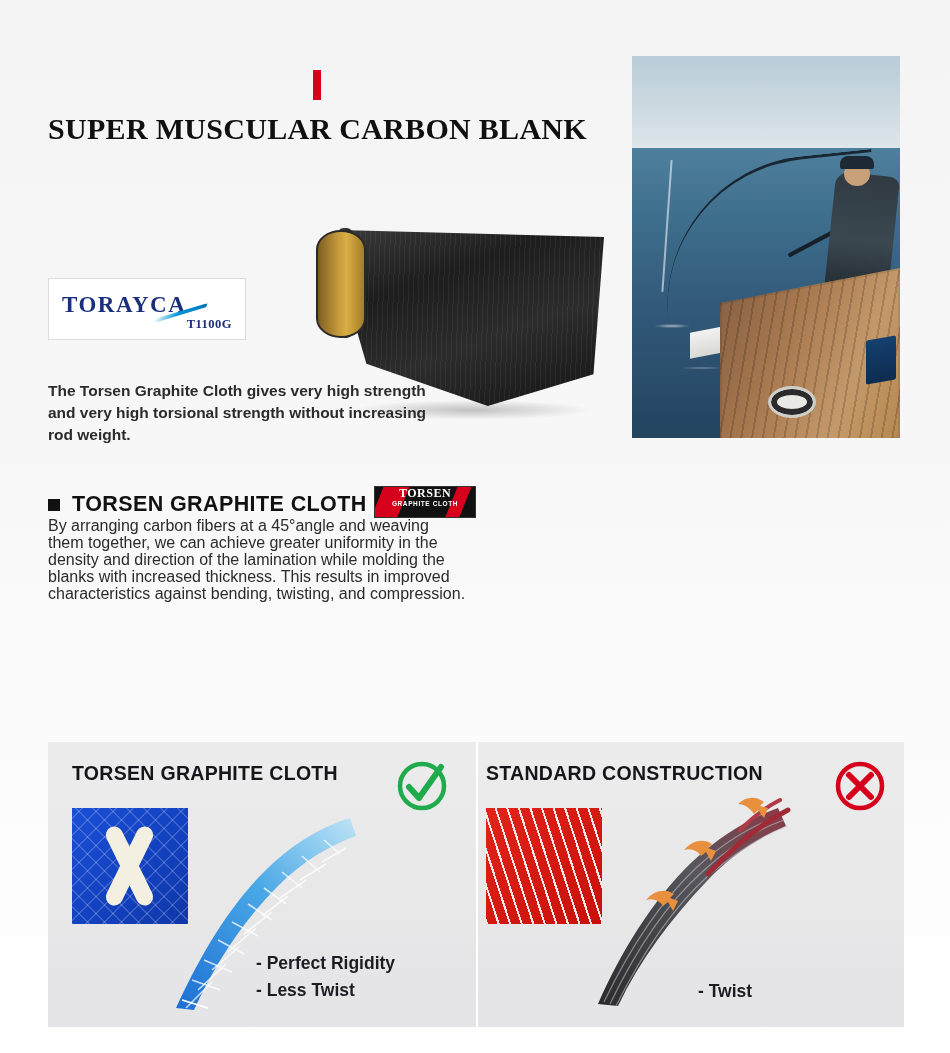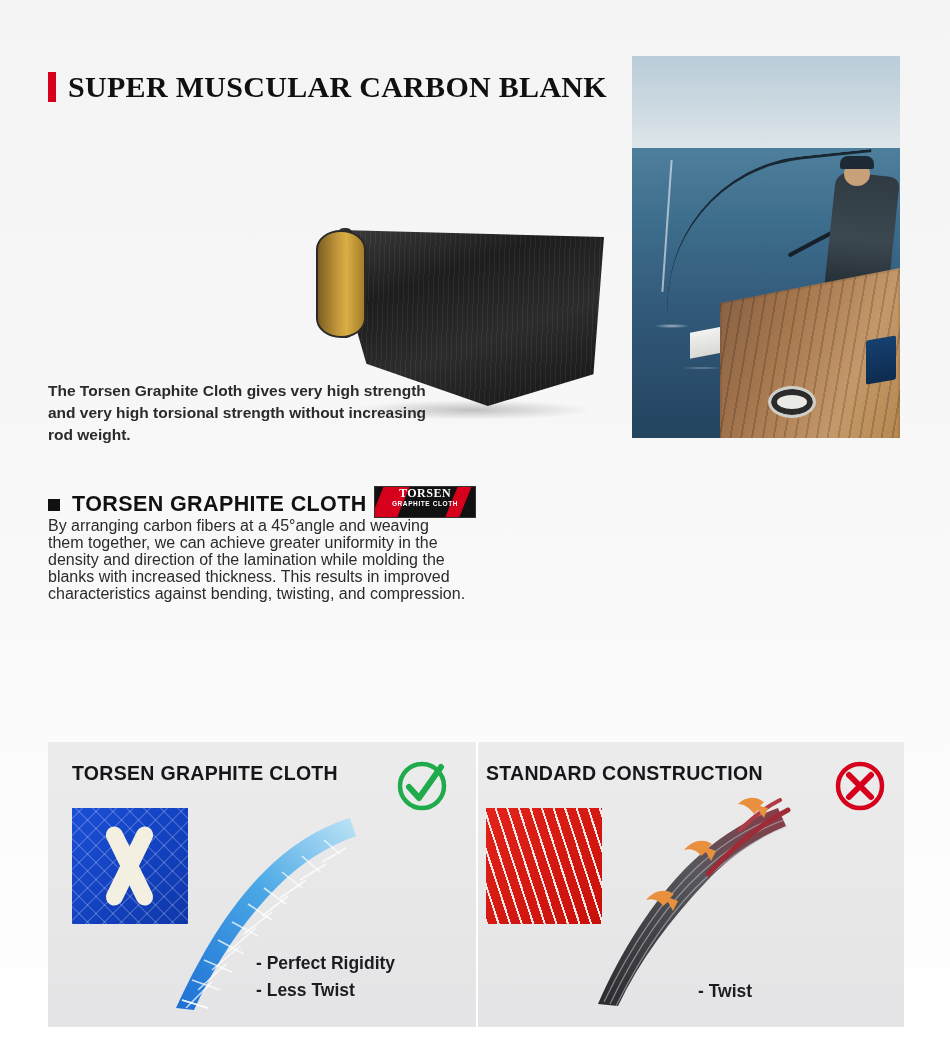--- a/index.html
+++ b/index.html
@@ -21,20 +21,21 @@
   }
 
   
   .s1-title {
     position: absolute;
     left: 48px;
     top: 70px;
     display: flex;
     align-items: center;
     gap: 12px;
+    flex-direction: column;
   }
   .s1-bar {
     width: 8px;
     height: 30px;
     background: #d6001c;
     display: inline-block;
   }
   .s1-title-text {
     font-family: "Liberation Serif", serif;
     font-size: 30px;
@@ -630,20 +631,27 @@
     <div class="photo-badge"></div>
   </div>
 
   <div class="sheet">
     <div class="sheet-shadow"></div>
     <div class="sheet-main"></div>
     <div class="sheet-edge"></div>
     <div class="sheet-roll"></div>
   </div>
 
+  <div class="logo-box">
+    <div class="logo-inner">
+      <span class="logo-word">TORAYCA</span>
+      <span class="logo-swoosh"></span>
+      <span class="logo-sub">T1100G</span>
+    </div>
+  </div>
 
   <div class="s1-body">The Torsen Graphite Cloth gives very high strength and very high torsional strength without increasing rod weight.</div>
 
   <div class="s2-title">
     <span class="s2-square"></span>
     <span class="s2-title-text">TORSEN GRAPHITE CLOTH</span>
   </div>
 
   <div class="torsen-badge">
     <span class="tb-slash"></span>

